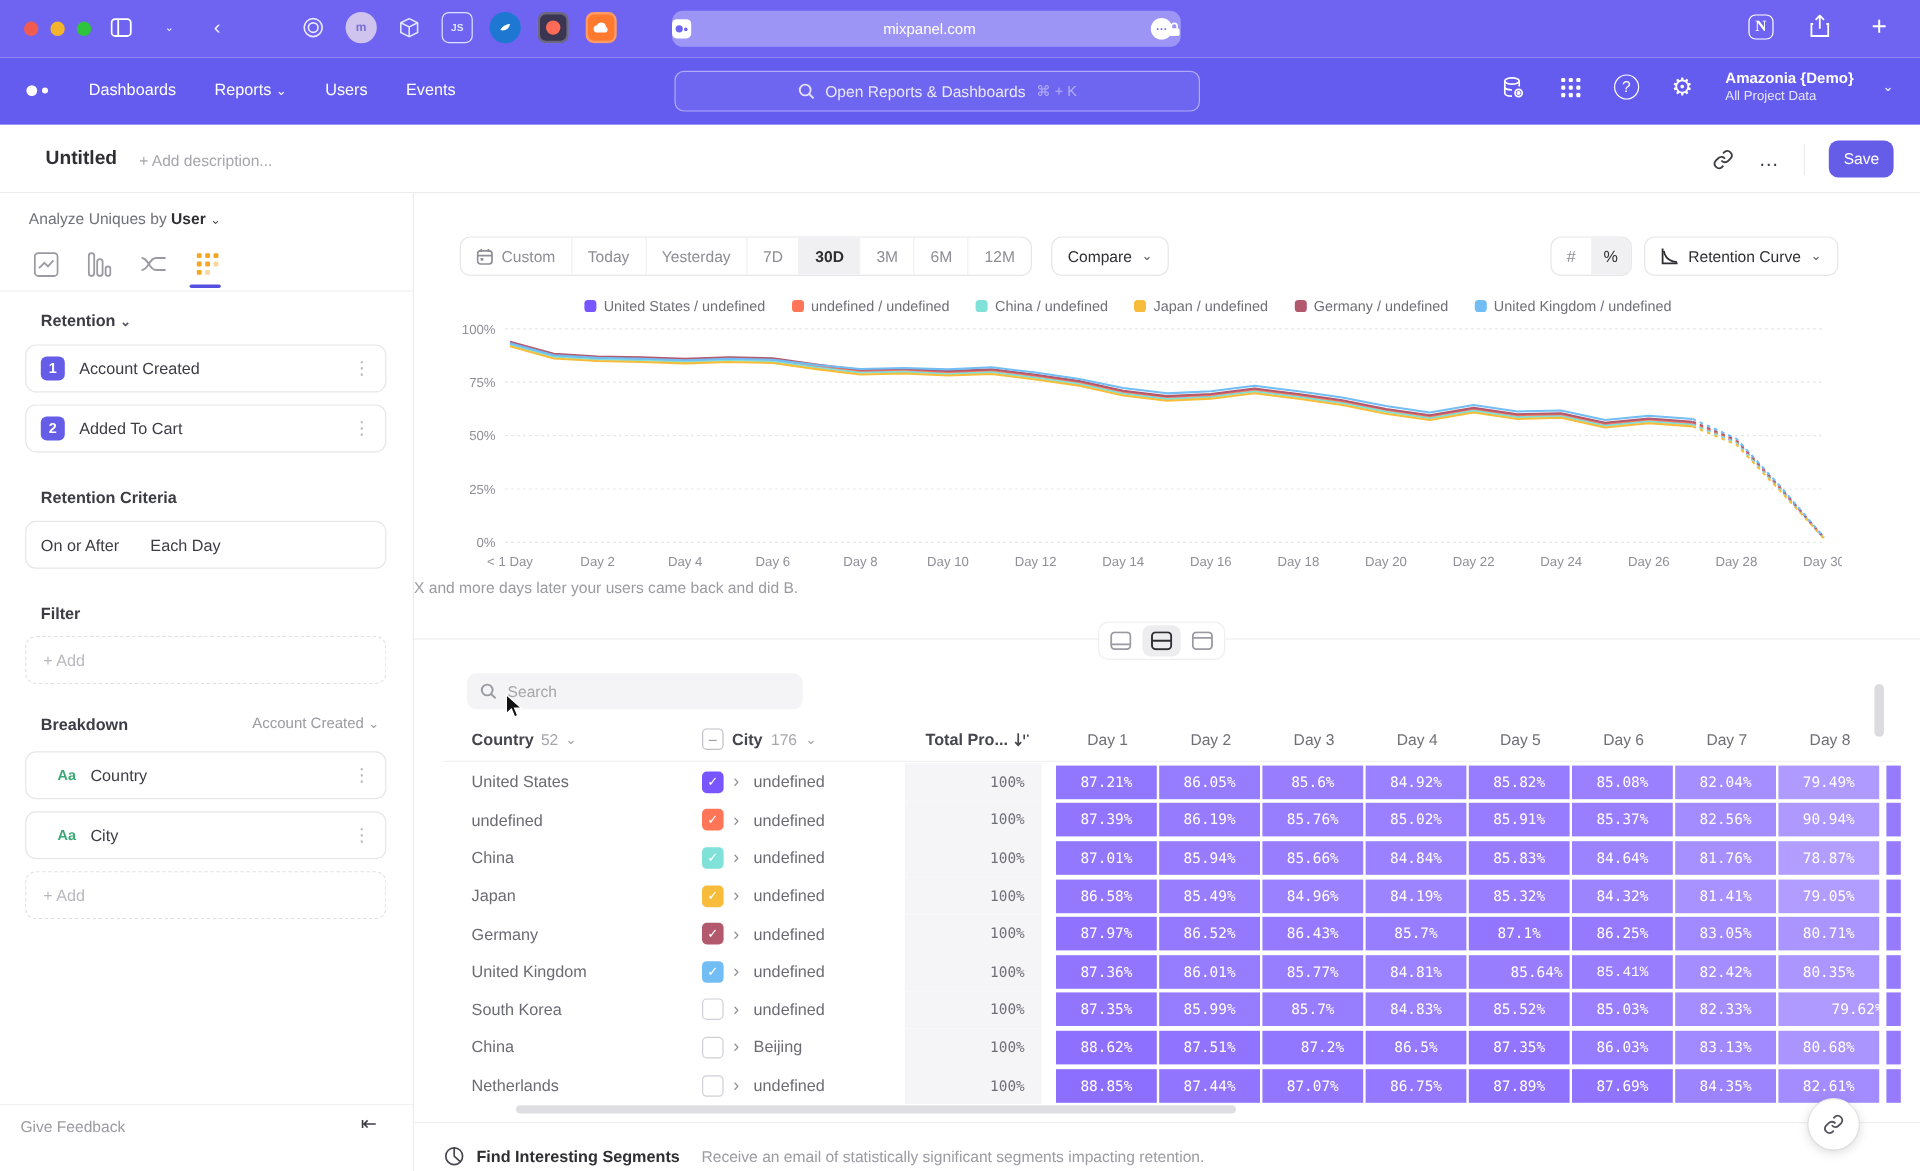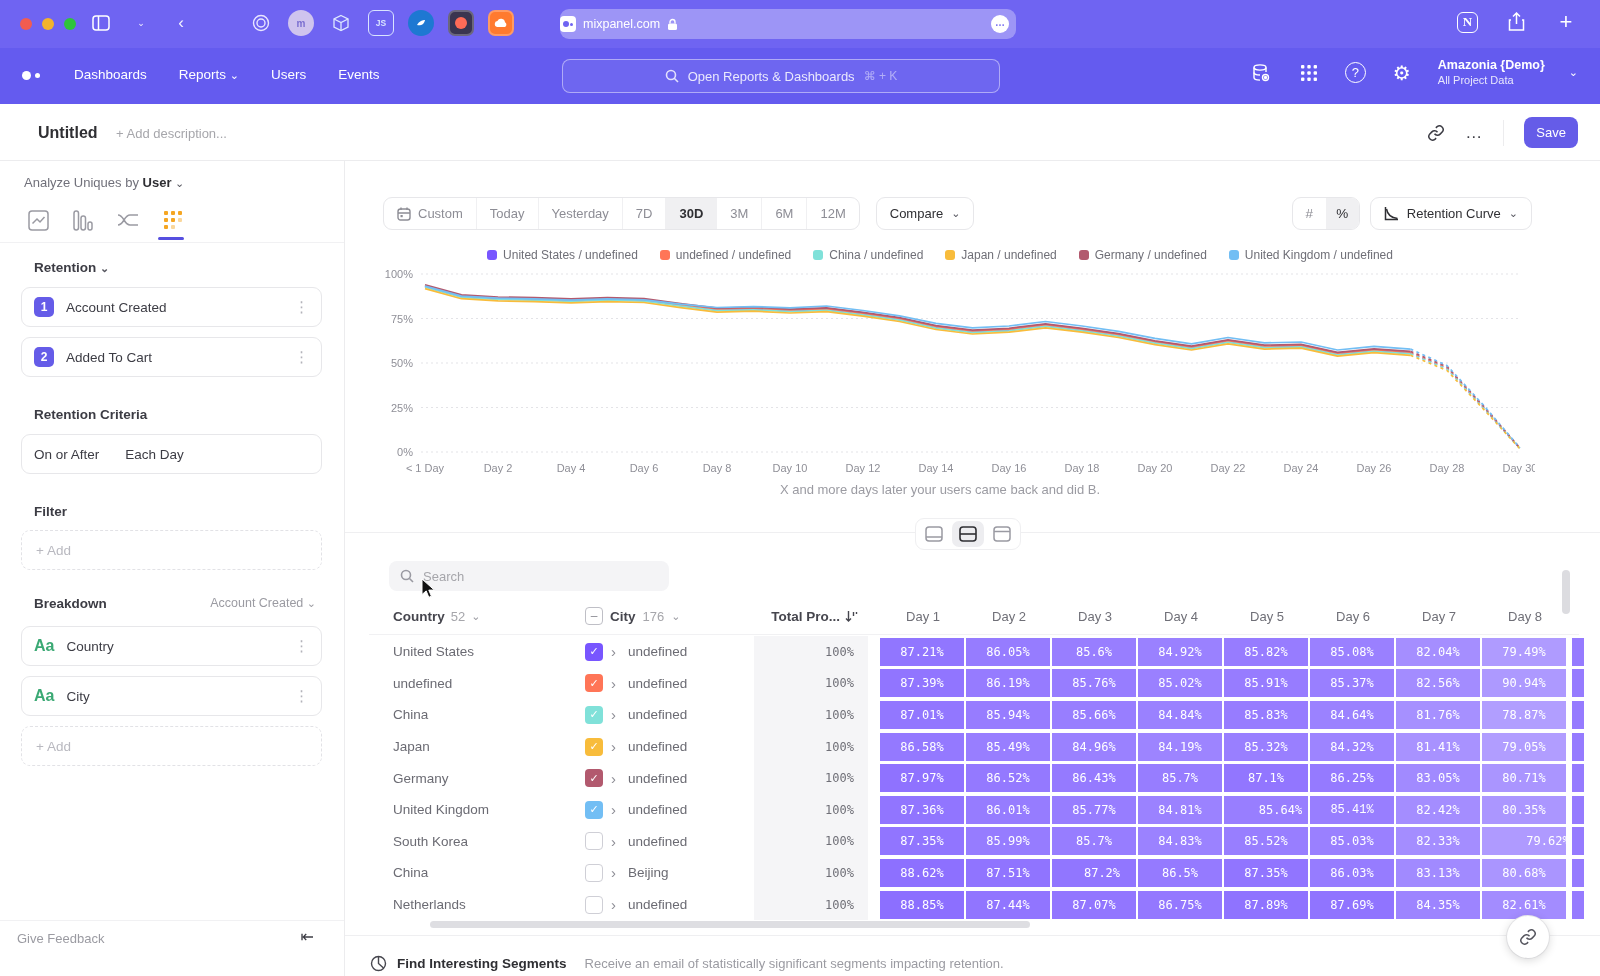--- a/index.html
+++ b/index.html
@@ -6,22 +6,22 @@
   html,body { width:1600px; height:976px; overflow:hidden; background:#fff;
     font-family:"Liberation Sans", sans-serif; }
   .abs { position:absolute; }
 
   
   #browser-bar { position:absolute; left:0; top:0; width:1600px; height:48px; background:#6F64F2; }
   .tl { position:absolute; top:18px; width:12px; height:12px; border-radius:50%; }
   #chrome-ic { position:absolute; top:10px; left:88px; display:flex; align-items:center; gap:14px; color:#fff; }
   .chrome-btn { width:26px; height:26px; display:flex; align-items:center; justify-content:center; color:rgba(255,255,255,.92); }
   .ext { width:26px; height:26px; border-radius:7px; display:flex; align-items:center; justify-content:center; font-size:10px; }
-  #url-pill { position:absolute; left:560px; top:9px; width:456px; height:30px; background:rgba(255,255,255,.32);
-    border-radius:9px; display:flex; align-items:center; justify-content:flex-start; gap:7px; color:#fff; font-size:12.5px; }
+  #url-pill { position:absolute; left:560px; top:9px; width:424px; height:30px; background:rgba(255,255,255,.32);
+    border-radius:9px; display:flex; align-items:center; justify-content:space-between; gap:7px; color:#fff; font-size:12.5px; }
   #url-more { position:absolute; right:7px; top:6px; width:18px; height:18px; border-radius:50%; background:#fff;
     color:#7A70F0; font-size:10px; line-height:15px; text-align:center; font-weight:bold; }
   #chrome-right { position:absolute; right:22px; top:10px; display:flex; align-items:center; gap:26px; color:#fff; }
 
   
   #mp-nav { position:absolute; left:0; top:48px; width:1600px; height:56px; background:#645BEF; }
   #nav-items { position:absolute; left:74px; top:19px; display:flex; gap:32px; color:#fff; font-size:13.5px; }
   #nav-search { position:absolute; left:562px; top:11px; width:438px; height:34px; border:1px solid rgba(255,255,255,.45);
     background:rgba(255,255,255,.07); border-radius:8px; display:flex; align-items:center; justify-content:center; gap:9px;
     color:rgba(255,255,255,.85); font-size:13px; }
@@ -47,21 +47,21 @@
   .side-tab { width:24px; height:26px; display:flex; align-items:center; justify-content:center; }
   #tab-underline { position:absolute; left:158px; top:76px; width:26px; height:3px; background:#564FE0; border-radius:2px; }
   #side-div1 { position:absolute; left:0; top:81px; width:344px; border-top:1px solid #f1f1f3; }
   .sec-label { position:absolute; left:34px; font-size:13.5px; font-weight:bold; color:#3c3c44; }
   .side-card { position:absolute; left:21px; width:301px; height:40px; border:1px solid #e7e7ea; border-radius:9px;
     background:#fff; display:flex; align-items:center; padding:0 12px; gap:12px; }
   .side-card .kebab { margin-left:auto; color:#b3b3ba; font-size:15px; }
   .step-badge { width:20px; height:20px; border-radius:5px; background:#655CE8; color:#fff; font-size:12px; font-weight:bold;
     display:flex; align-items:center; justify-content:center; }
   .card-label { font-size:13.5px; color:#3c3c44; }
-  .aa { color:#3BA974; font-weight:bold; font-size:16px; }
+  .aa { color:#3BA974; font-weight:bold; font-size:12px;margin-left:14px; }
   .add-card { position:absolute; left:21px; width:301px; height:40px; border:1.5px dashed #e2e2e6; border-radius:9px;
     display:flex; align-items:center; padding:0 14px; color:#b9b9c0; font-size:13.5px; }
   .chev { color:#55555e; font-size:11px; }
   .gray-chev { color:#9b9ba2; font-size:11px; }
   #breakdown-scope { position:absolute; right:28px; top:435px; font-size:12.5px; color:#9b9ba2; }
   #side-foot-div { position:absolute; left:0; top:759px; width:344px; border-top:1px solid #f1f1f3; }
   #give-feedback { position:absolute; left:17px; top:770px; font-size:13px; color:#9b9ba2; }
   #collapse-btn { position:absolute; right:30px; top:766px; font-size:16px; color:#3c3c44; }
 
   
@@ -77,21 +77,21 @@
   #right-controls { position:absolute; right:68px; top:21px; display:flex; gap:10px; }
   #mode-group { display:flex; border:1px solid #e7e7ea; border-radius:9px; overflow:hidden; }
   .mode-btn { width:33px; padding:8px 0; text-align:center; font-size:13.5px; color:#8d8d95; }
   .mode-btn.active { background:#f0f0f2; color:#2f2f33; }
 
   #legend { position:absolute; left:0; top:72px; width:1190px; display:flex; justify-content:center; gap:22px; }
   .legend-item { display:flex; align-items:center; gap:6px; font-size:12px; color:#6f6f77; }
   .legend-item .sw { width:10px; height:10px; border-radius:3px; }
 
   #chart-wrap { position:absolute; left:0; top:90px; width:1190px; height:212px; }
-  #chart-caption { position:absolute; left:0; top:306px; width:1190px; text-align:center; font-size:13px; color:#9b9ba2; }
+  #chart-caption { position:absolute; left:0; top:306px; width:1190px; text-align:left; font-size:13px; color:#9b9ba2; }
 
   #split-div { position:absolute; left:0; top:356px; width:1255px; border-top:1px solid #efeff1; }
   #view-toggles { position:absolute; left:570px; top:342px; display:flex; background:#fff; border:1px solid #efeff1;
     border-radius:9px; padding:2px; gap:2px; }
   .vt { width:32px; height:26px; border-radius:7px; display:flex; align-items:center; justify-content:center; }
   .vt.active { background:#ededf0; }
 
   #search-box { position:absolute; left:44px; top:385px; width:280px; height:30px; background:#f4f4f6; border-radius:8px;
     display:flex; align-items:center; gap:9px; padding:0 11px; }
   #search-box input { border:none; background:transparent; outline:none; font-size:13px; color:#3c3c44; width:220px;

